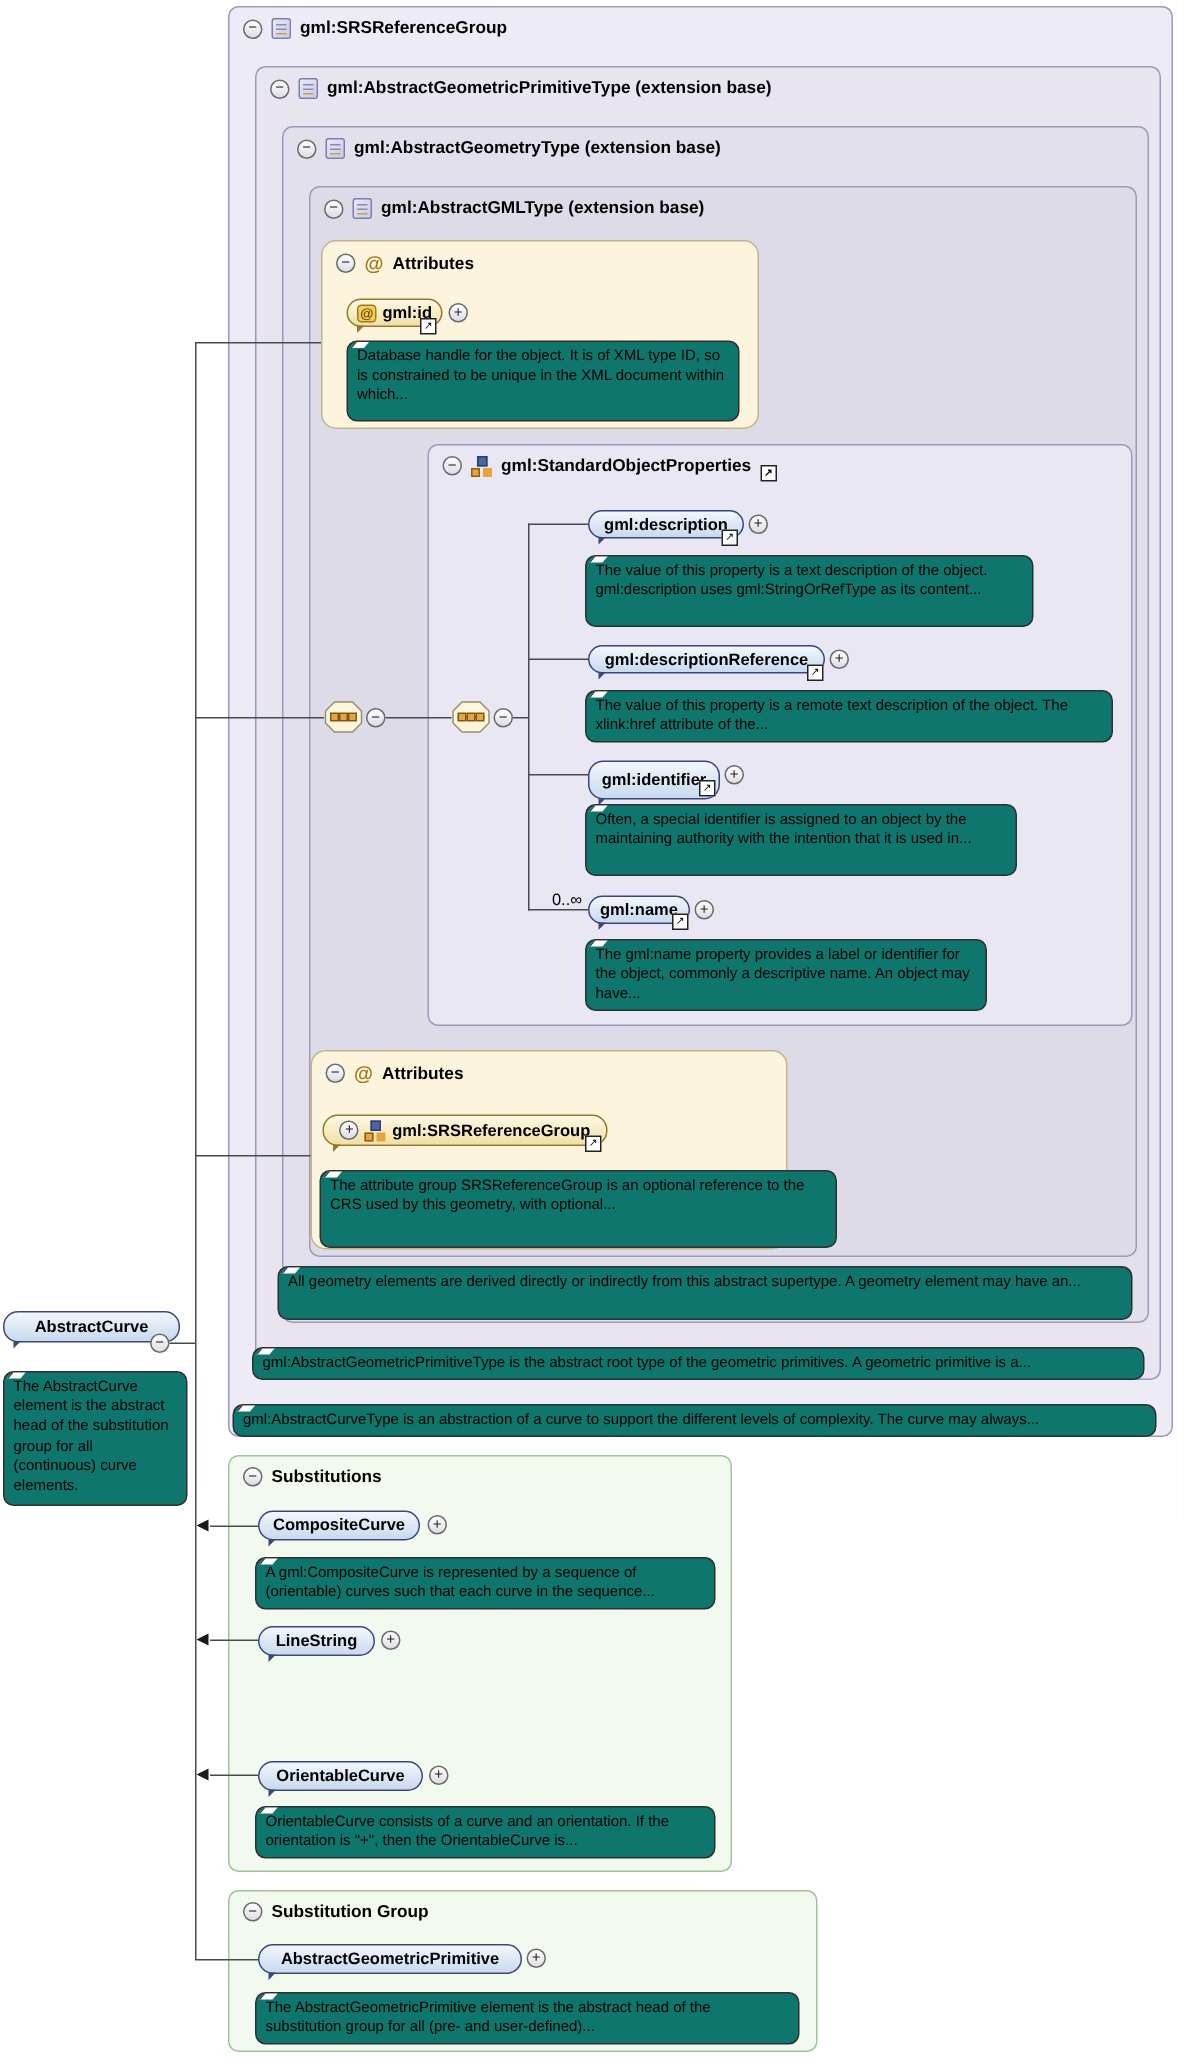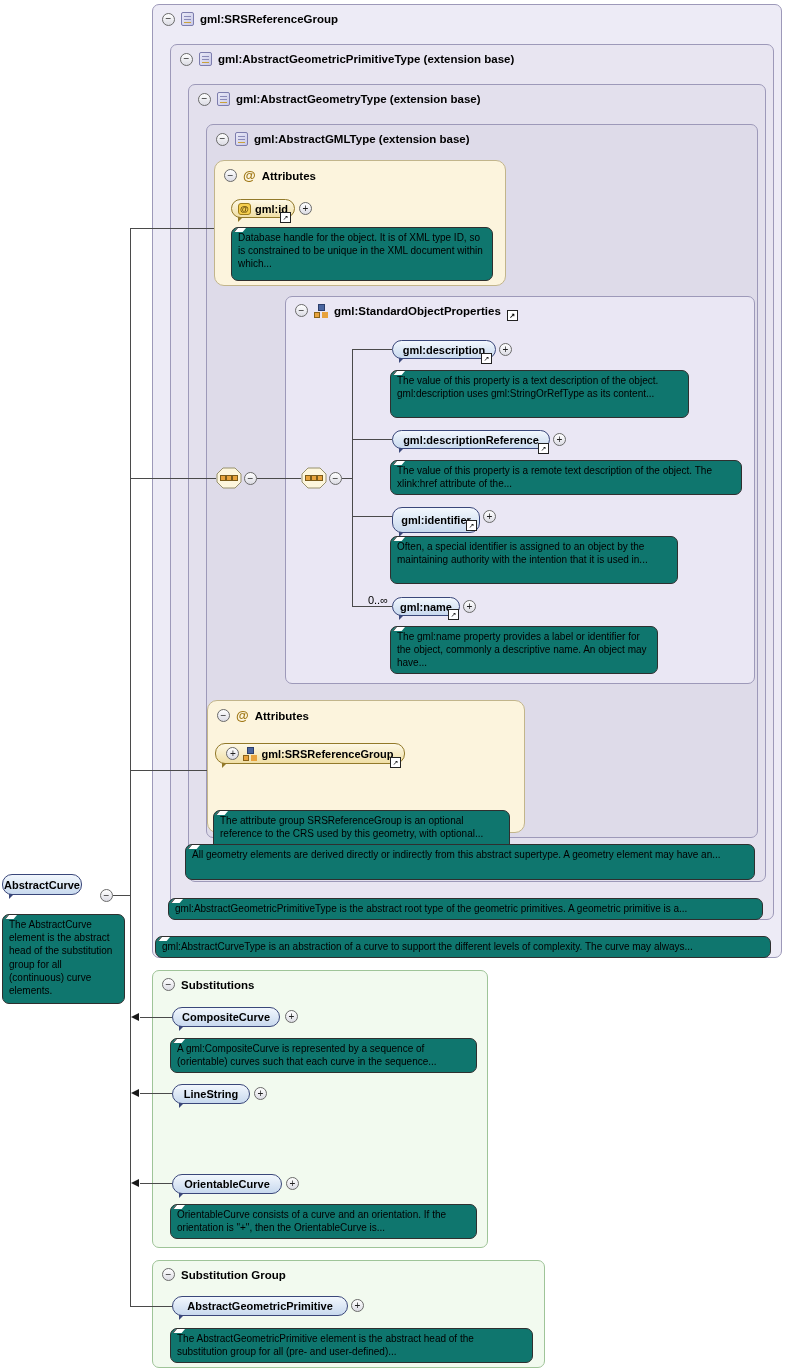--- a/index.html
+++ b/index.html
@@ -209,27 +209,27 @@
   <span class="lnk abs" style="left:448px;top:609px">↗</span>
   <span class="circ abs" style="left:463px;top:600px">+</span>
   <div class="note" style="left:390px;top:626px;width:268px;height:48px">The gml:name property provides a label or identifier for the object, commonly a descriptive name. An object may have...</div>
 
   <div class="badge cream" style="left:215px;top:743px;width:190px;height:21px">
     <span class="circ">+</span>
     <span class="sopico"></span>
     <span>gml:SRSReferenceGroup</span>
   </div>
   <span class="lnk abs" style="left:390px;top:757px">↗</span>
-  <div class="note" style="left:213px;top:810px;width:297px;height:52px">The attribute group SRSReferenceGroup is an optional reference to the CRS used by this geometry, with optional...</div>
+  <div class="note" style="left:213px;top:780px;width:345px;height:52px">The attribute group SRSReferenceGroup is an optional reference to the CRS used by this geometry, with optional...</div>
 
   <div class="note one" style="left:168px;top:898px;width:595px;height:22px">gml:AbstractGeometricPrimitiveType is the abstract root type of the geometric primitives. A geometric primitive is a...</div>
   <div class="note" style="left:185px;top:844px;width:570px;height:36px">All geometry elements are derived directly or indirectly from this abstract supertype. A geometry element may have an...</div>
   <div class="note one" style="left:155px;top:936px;width:616px;height:22px">gml:AbstractCurveType is an abstraction of a curve to support the different levels of complexity. The curve may always...</div>
 
-  <div class="badge" style="left:2px;top:874px;width:80px;height:21px">
+  <div class="badge" style="left:2px;top:874px;width:118px;height:21px">
     <span>AbstractCurve</span>
   </div>
   <span class="circ abs" style="left:100px;top:889px">−</span>
   <div class="note" style="left:2px;top:914px;width:123px;height:90px">The AbstractCurve element is the abstract head of the substitution group for all (continuous) curve elements.</div>
 
   <div class="badge" style="left:172px;top:1007px;width:108px;height:20px">
     <span>CompositeCurve</span>
   </div>
   <span class="circ abs" style="left:285px;top:1010px">+</span>
   <div class="note" style="left:170px;top:1038px;width:307px;height:35px">A gml:CompositeCurve is represented by a sequence of (orientable) curves such that each curve in the sequence...</div>

